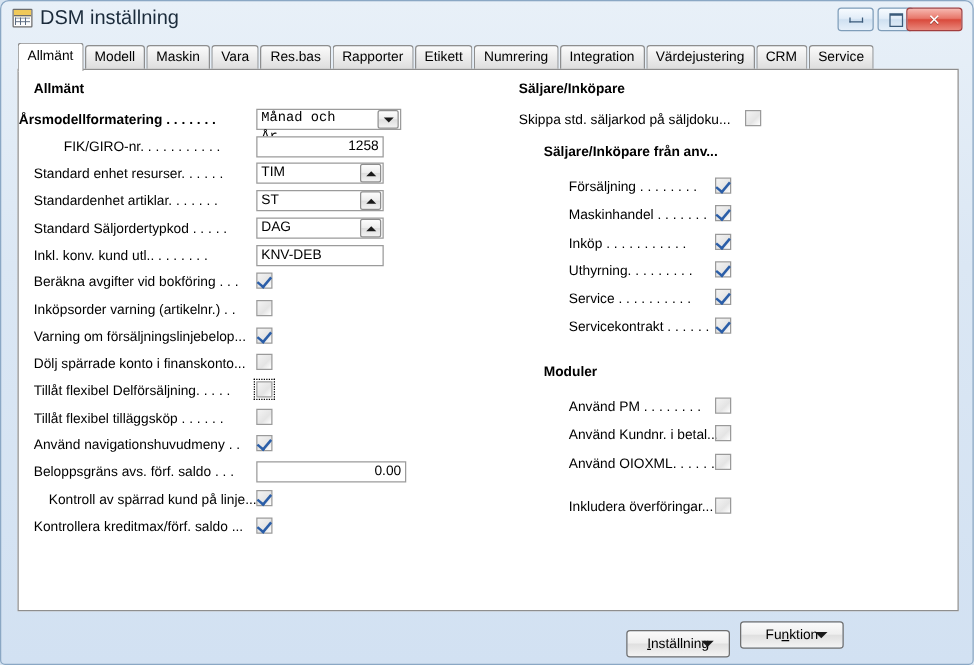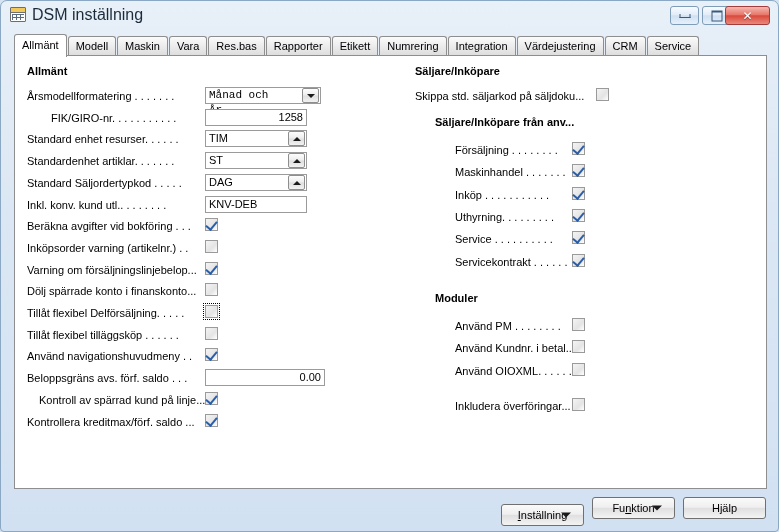--- a/index.html
+++ b/index.html
@@ -154,21 +154,21 @@
     <div class="tb-btn" id="btn-close">
       <span class="glyph">✕</span>
     </div>
   </div>
 
   <div id="tabcontrol">
     <div id="tabstrip"><div class="tab active">Allmänt</div><div class="tab">Modell</div><div class="tab">Maskin</div><div class="tab">Vara</div><div class="tab">Res.bas</div><div class="tab">Rapporter</div><div class="tab">Etikett</div><div class="tab">Numrering</div><div class="tab">Integration</div><div class="tab">Värdejustering</div><div class="tab">CRM</div><div class="tab">Service</div></div>
     <div id="tabpage">
       <div id="left-col">
           <div class="section-title" style="left: 12px; top: 9px;">Allmänt</div>
-          <div class="row-label" style="left: 12px; top: 33px;">Årsmodellformatering  .  .  .  .  .  .  .</div>
+          <div class="row-label" style="left: 0; top: 33px; font-weight: bold;">Årsmodellformatering  .  .  .  .  .  .  .</div>
           <div class="field" style="left: 190px; top: 31px; width: 116px; padding-right: 32px; font-family: Liberation Mono, monospace;"><span>Månad och År</span><span class="btn-in-field" style="right: 1px; top: 0px;">
               <span class="arrow down"></span>
             </span></div>
           <div class="row-label" style="left: 12px; top: 55px; padding-left: 24px;">FIK/GIRO-nr.  .  .  .  .  .  .  .  .  .  .</div>
           <div class="field num" style="left: 190px; top: 53px; width: 102px;"><span>1258</span></div>
           <div class="row-label" style="left: 12px; top: 76px;">Standard enhet resurser.  .  .  .  .  .</div>
           <div class="field" style="left: 190px; top: 74px; width: 102px;"><span>TIM</span><span class="btn-in-field" style="right: 1px; top: 0px;">
               <span class="arrow up"></span>
             </span></div>
           <div class="row-label" style="left: 12px; top: 98px;">Standardenhet artiklar.  .  .  .  .  .  .</div>
@@ -255,17 +255,14 @@
   </div>
 
   <div class="dlg-btn" style="left:500px;top:496px;width:83px;margin-top:7px;">
     <span class="lbl"><u>I</u>nställning</span>
     <span class="caret"></span>
   </div>
   <div class="dlg-btn" style="left:591px;top:496px;width:83px;">
     <span class="lbl">Fu<u>n</u>ktion</span>
     <span class="caret"></span>
   </div>
-  <div class="dlg-btn" style="left:682px;top:496px;width:83px;">
-    <span class="lbl">Hjälp</span>
-  </div>
 
 </div>
 
 </body></html>

